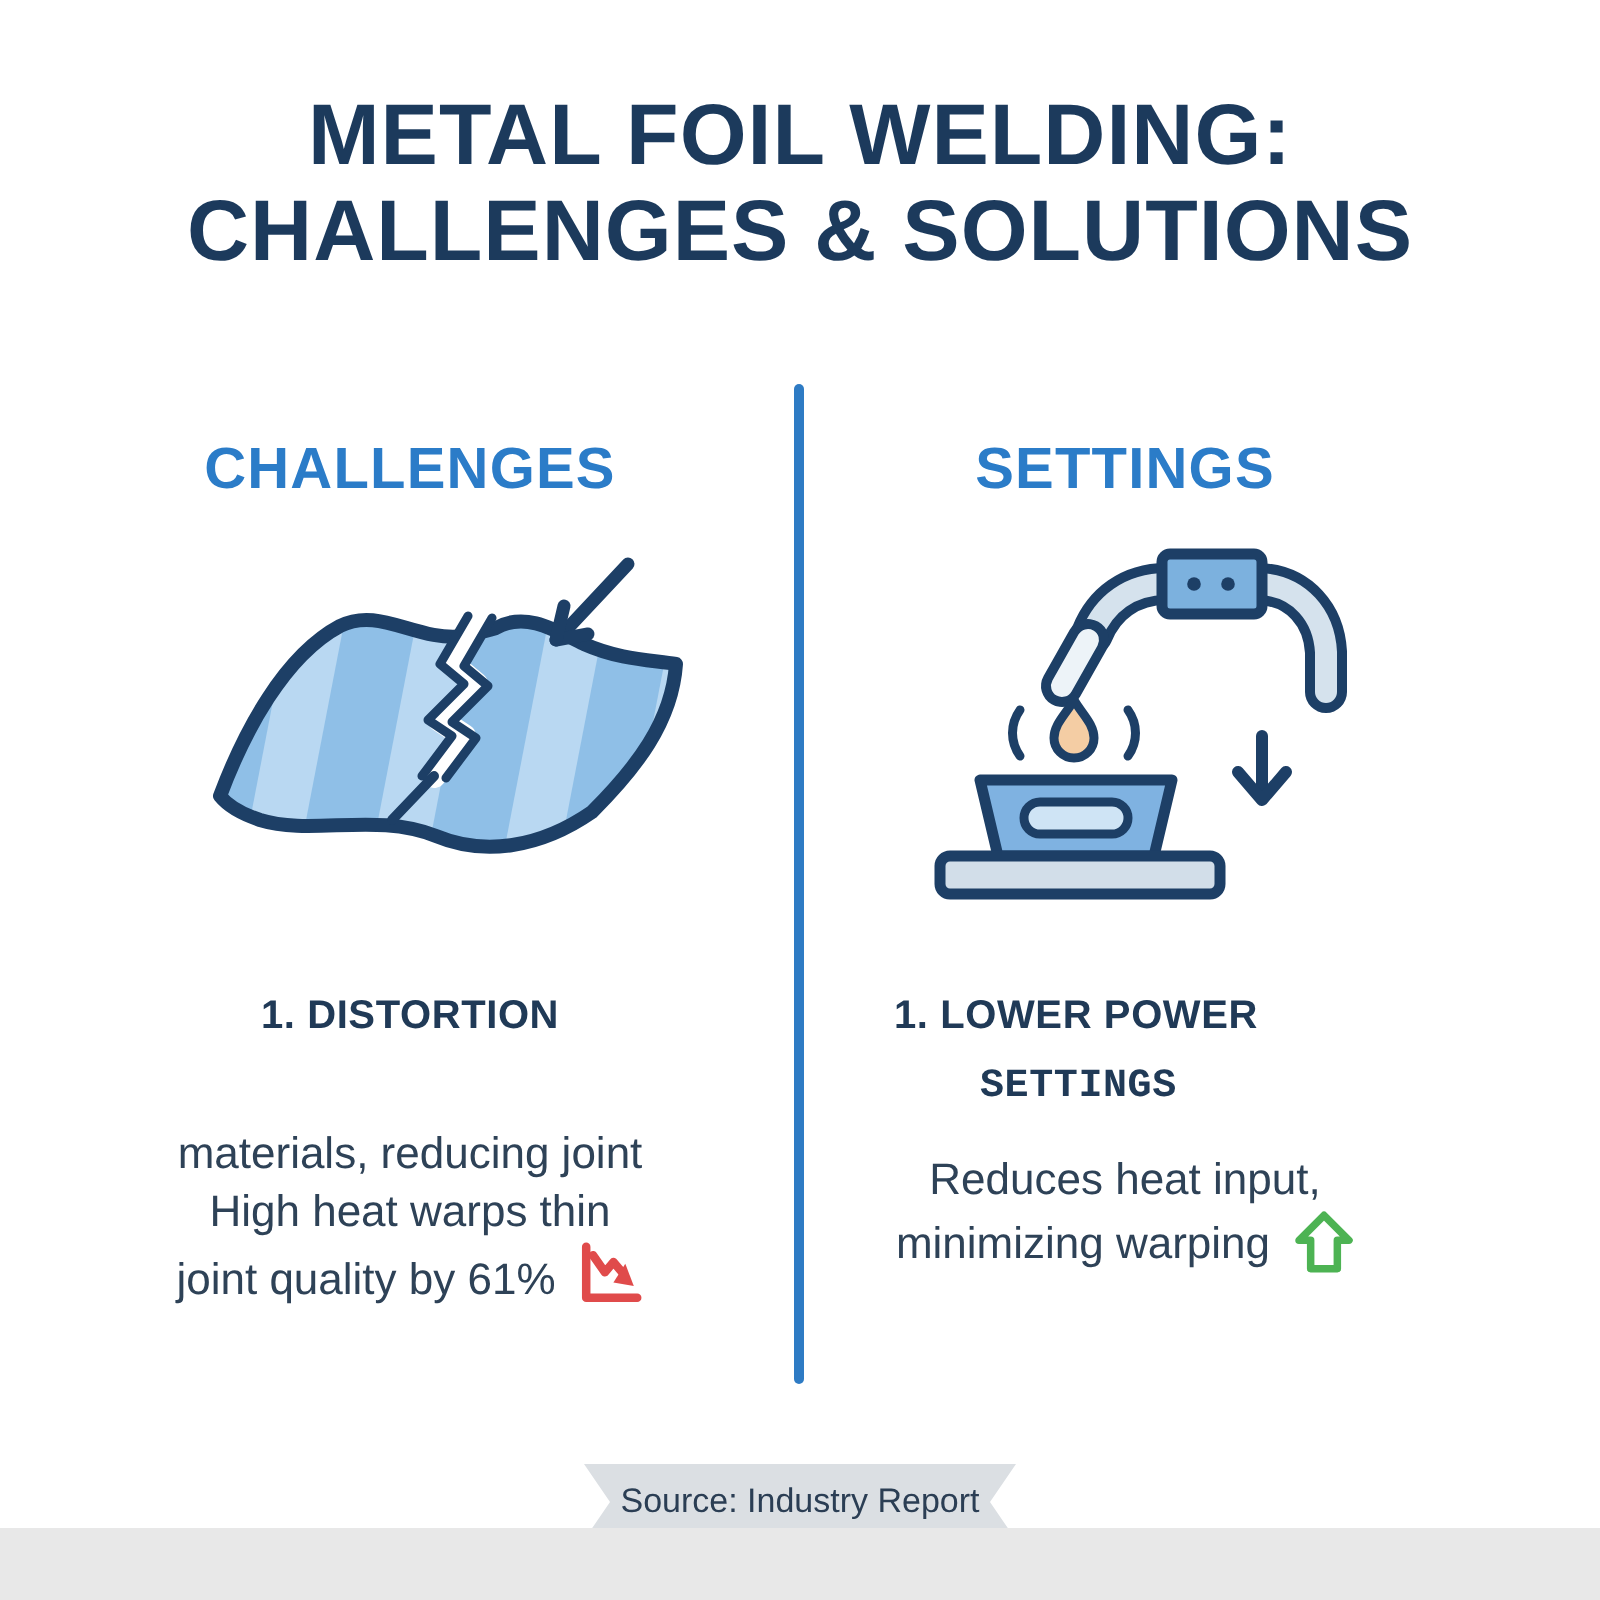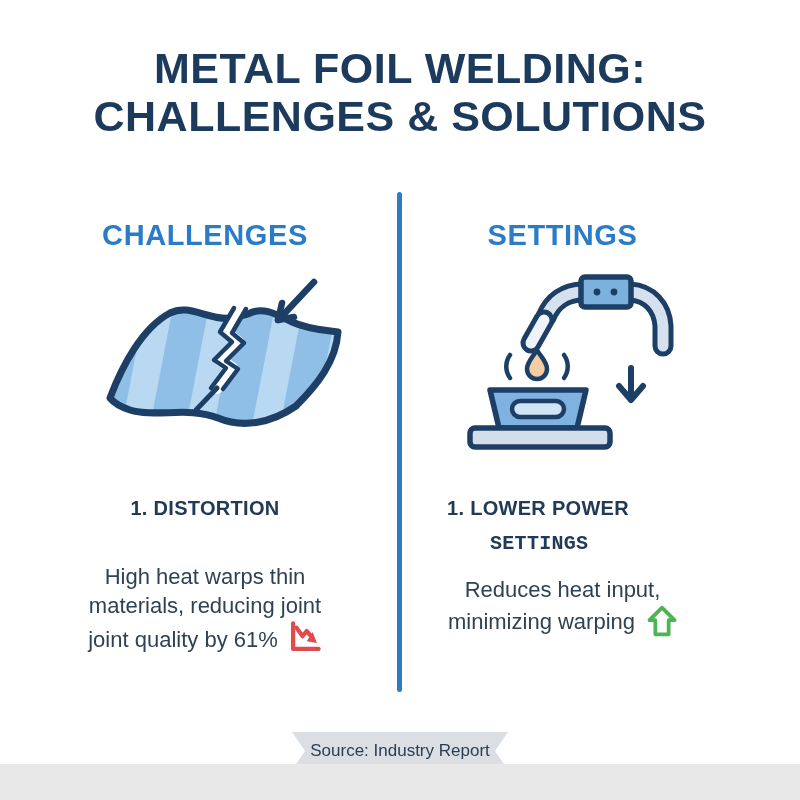--- a/index.html
+++ b/index.html
@@ -163,22 +163,22 @@
       <g>
         <line x1="191" y1="114" x2="191" y2="143" stroke="#1d3f66" stroke-width="6" stroke-linecap="round"></line>
         <polyline points="179,132 191,146 203,132" fill="none" stroke="#1d3f66" stroke-width="6" stroke-linecap="round" stroke-linejoin="round"></polyline>
       </g>
     </svg>
   </div>
 
   <div class="item-heading left">1. DISTORTION</div>
 
   <div class="item-body left">
+    <div>materials, reducing joint</div>
     <div>High heat warps thin</div>
-    <div>materials, reducing joint</div>
     <div>
       <span>joint quality by 61%</span><span class="inline-icon"><svg width="34" height="34" viewBox="0 0 40 40">
         <polyline points="6,4 6,34 36,34" fill="none" stroke="#e04b4b" stroke-width="5" stroke-linecap="round" stroke-linejoin="round"></polyline>
         <polyline points="10,9 17,19 22,13 28,20" fill="none" stroke="#e04b4b" stroke-width="5" stroke-linecap="round" stroke-linejoin="round"></polyline>
         <polygon points="34,27 22,25 29,14" fill="#e04b4b"></polygon>
       </svg></span>
     </div>
   </div>
 
   <div class="item-heading right">

